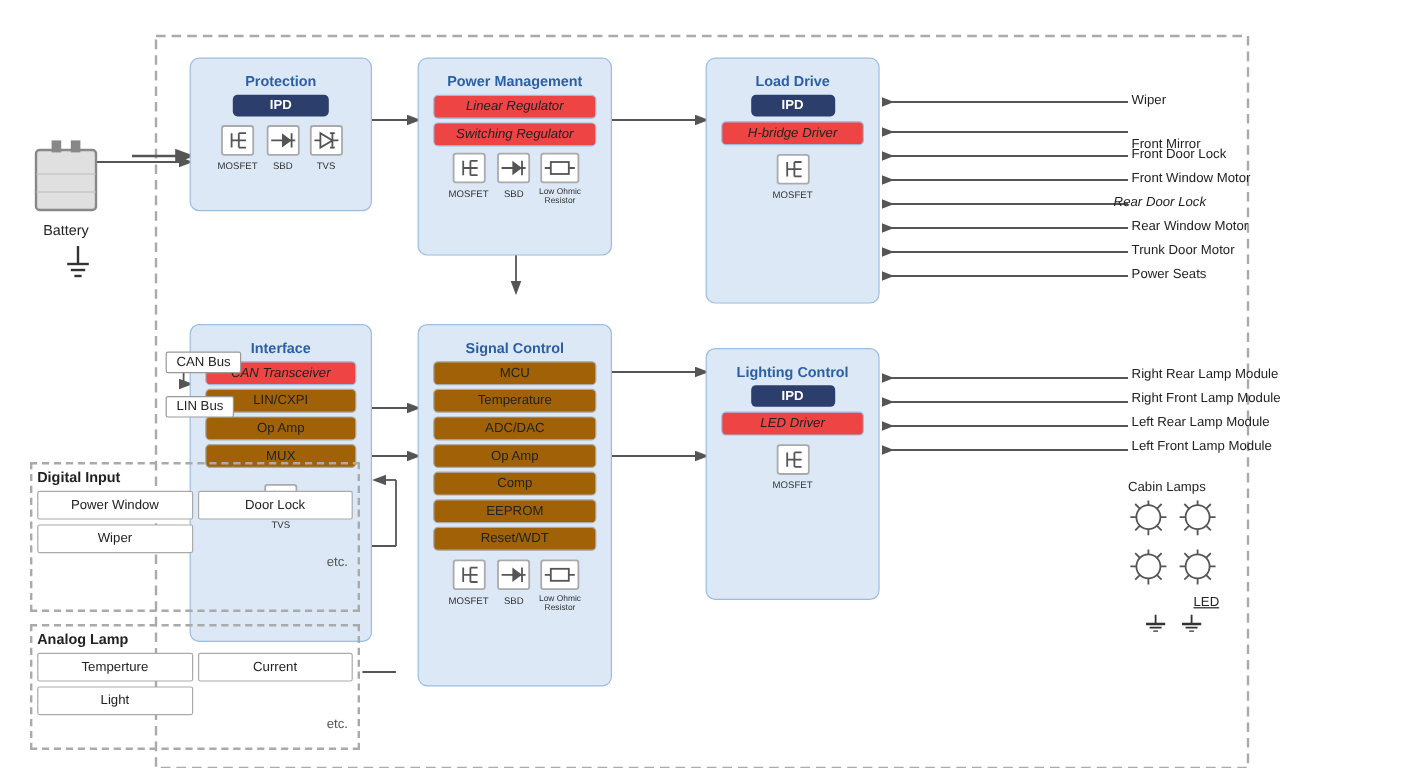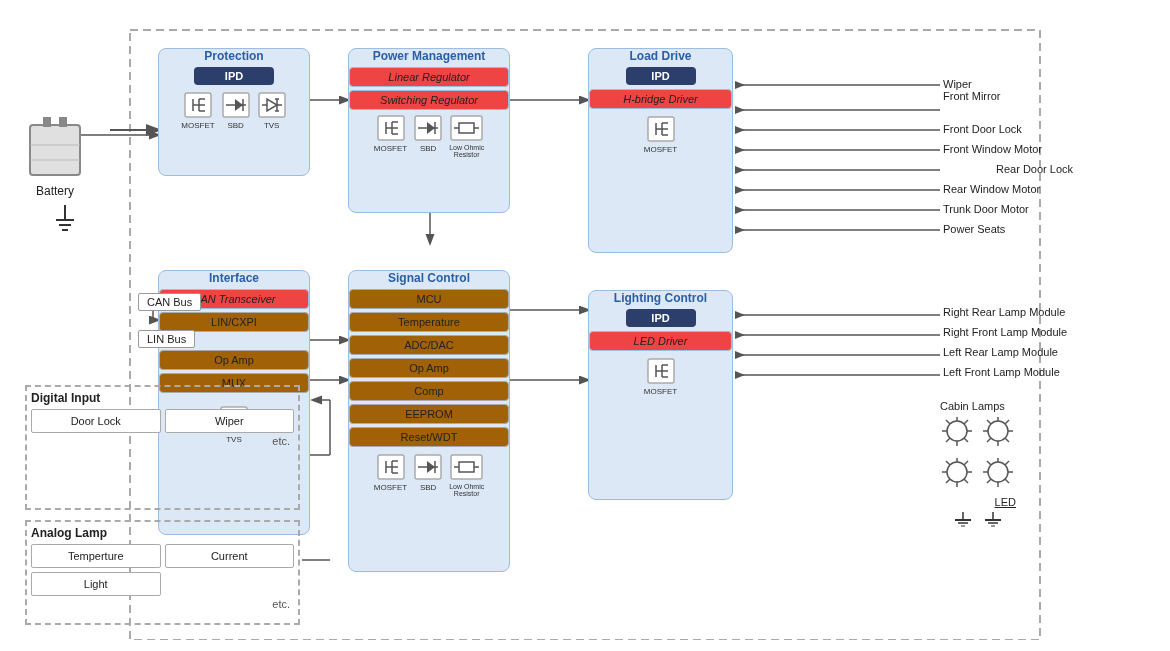--- a/index.html
+++ b/index.html
@@ -19,21 +19,21 @@
       top: 10px;
       left: 10px;
       width: 1150px;
       height: 630px;
     }
 
     
     .block {
       position: absolute;
       border-radius: 8px;
-      padding: 0;
+      padding: 12px;
       text-align: center;
     }
 
     .block-blue {
       background: #dce8f5;
       border: 1px solid #9bbde0;
     }
 
     .block-title {
       font-weight: bold;
@@ -397,21 +397,21 @@
         <line x1="16" y1="8" x2="16" y2="20" stroke="#555" stroke-width="1.5"></line>
         </svg>
         <div class="symbol-label">MOSFET</div>
       </div>
     </div>
   </div>
 
   <div class="block block-blue interface-block" style="position:absolute; top:260px; left:148px; width:152px; height:265px;">
     <div class="block-title">Interface</div>
     <div class="inner-box-light" style="margin-bottom:3px;">CAN Transceiver</div>
-    <div class="inner-box-white" style="margin-bottom:18px;">LIN/CXPI</div>
+    <div class="inner-box-white" style="margin-bottom:3px;">LIN/CXPI</div>
     <div class="inner-box-white" style="margin-bottom:3px;">Op Amp</div>
     <div class="inner-box-white" style="margin-bottom:12px;">MUX</div>
     <div class="icon-row">
       <div>
         <svg class="mosfet-symbol" viewBox="0 0 30 28">
             <rect x="2" y="2" width="26" height="24" rx="2" fill="#fff" stroke="#aaa" stroke-width="1.5"></rect>
         <line x1="5" y1="14" x2="10" y2="14" stroke="#555" stroke-width="1.5"></line>
         <line x1="20" y1="14" x2="25" y2="14" stroke="#555" stroke-width="1.5"></line>
         <polygon points="10,8 10,20 20,14" fill="none" stroke="#555" stroke-width="1.5"></polygon>
         <line x1="20" y1="8" x2="20" y2="20" stroke="#555" stroke-width="1.5"></line>
@@ -488,41 +488,42 @@
     <div style="background:#fff; border:1px solid #999; padding:2px 8px; border-radius:2px; font-size:11px;">CAN Bus</div>
   </div>
 
   <div style="position:absolute; top:320px; left:128px;">
     <div style="background:#fff; border:1px solid #999; padding:2px 8px; border-radius:2px; font-size:11px;">LIN Bus</div>
   </div>
 
   <div class="digital-input-box">
     <div class="digital-input-title">Digital Input</div>
     <div class="input-grid">
+      <div class="input-cell">Power Window</div>
       <div class="input-cell">Door Lock</div>
       <div class="input-cell">Wiper</div>
     </div>
     <div class="etc-text" style="text-align:right; padding-right:4px;">etc.</div>
   </div>
 
   <div class="analog-input-box">
     <div class="digital-input-title">Analog Lamp</div>
     <div class="input-grid">
       <div class="input-cell">Temperture</div>
       <div class="input-cell">Current</div>
       <div class="input-cell">Light</div>
     </div>
     <div class="etc-text" style="text-align:right; padding-right:4px;">etc.</div>
   </div>
 
   <div style="position:absolute; top:68px; left:933px;">Wiper</div>
-  <div style="position:absolute; top:80px; left:933px;">Front Mirror</div>
+  <div style="position:absolute; top:104px; left:933px;">Front Mirror</div>
   <div style="position:absolute; top:113px; left:933px;">Front Door Lock</div>
   <div style="position:absolute; top:133px; left:933px;">Front Window Motor</div>
-  <div style="position:absolute; top:153px; left:986px;">Rear Door Lock</div>
+  <div style="position:absolute; top:153px; left:918px;font-style:italic;">Rear Door Lock</div>
   <div style="position:absolute; top:173px; left:933px;">Rear Window Motor</div>
   <div style="position:absolute; top:193px; left:933px;">Trunk Door Motor</div>
   <div style="position:absolute; top:213px; left:933px;">Power Seats</div>
 
   <div style="position:absolute; top:296px; left:933px;">Right Rear Lamp Module</div>
   <div style="position:absolute; top:316px; left:933px;">Right Front Lamp Module</div>
   <div style="position:absolute; top:336px; left:933px;">Left Rear Lamp Module</div>
   <div style="position:absolute; top:356px; left:933px;">Left Front Lamp Module</div>
 
   <div style="position:absolute; top:390px; left:930px;">

